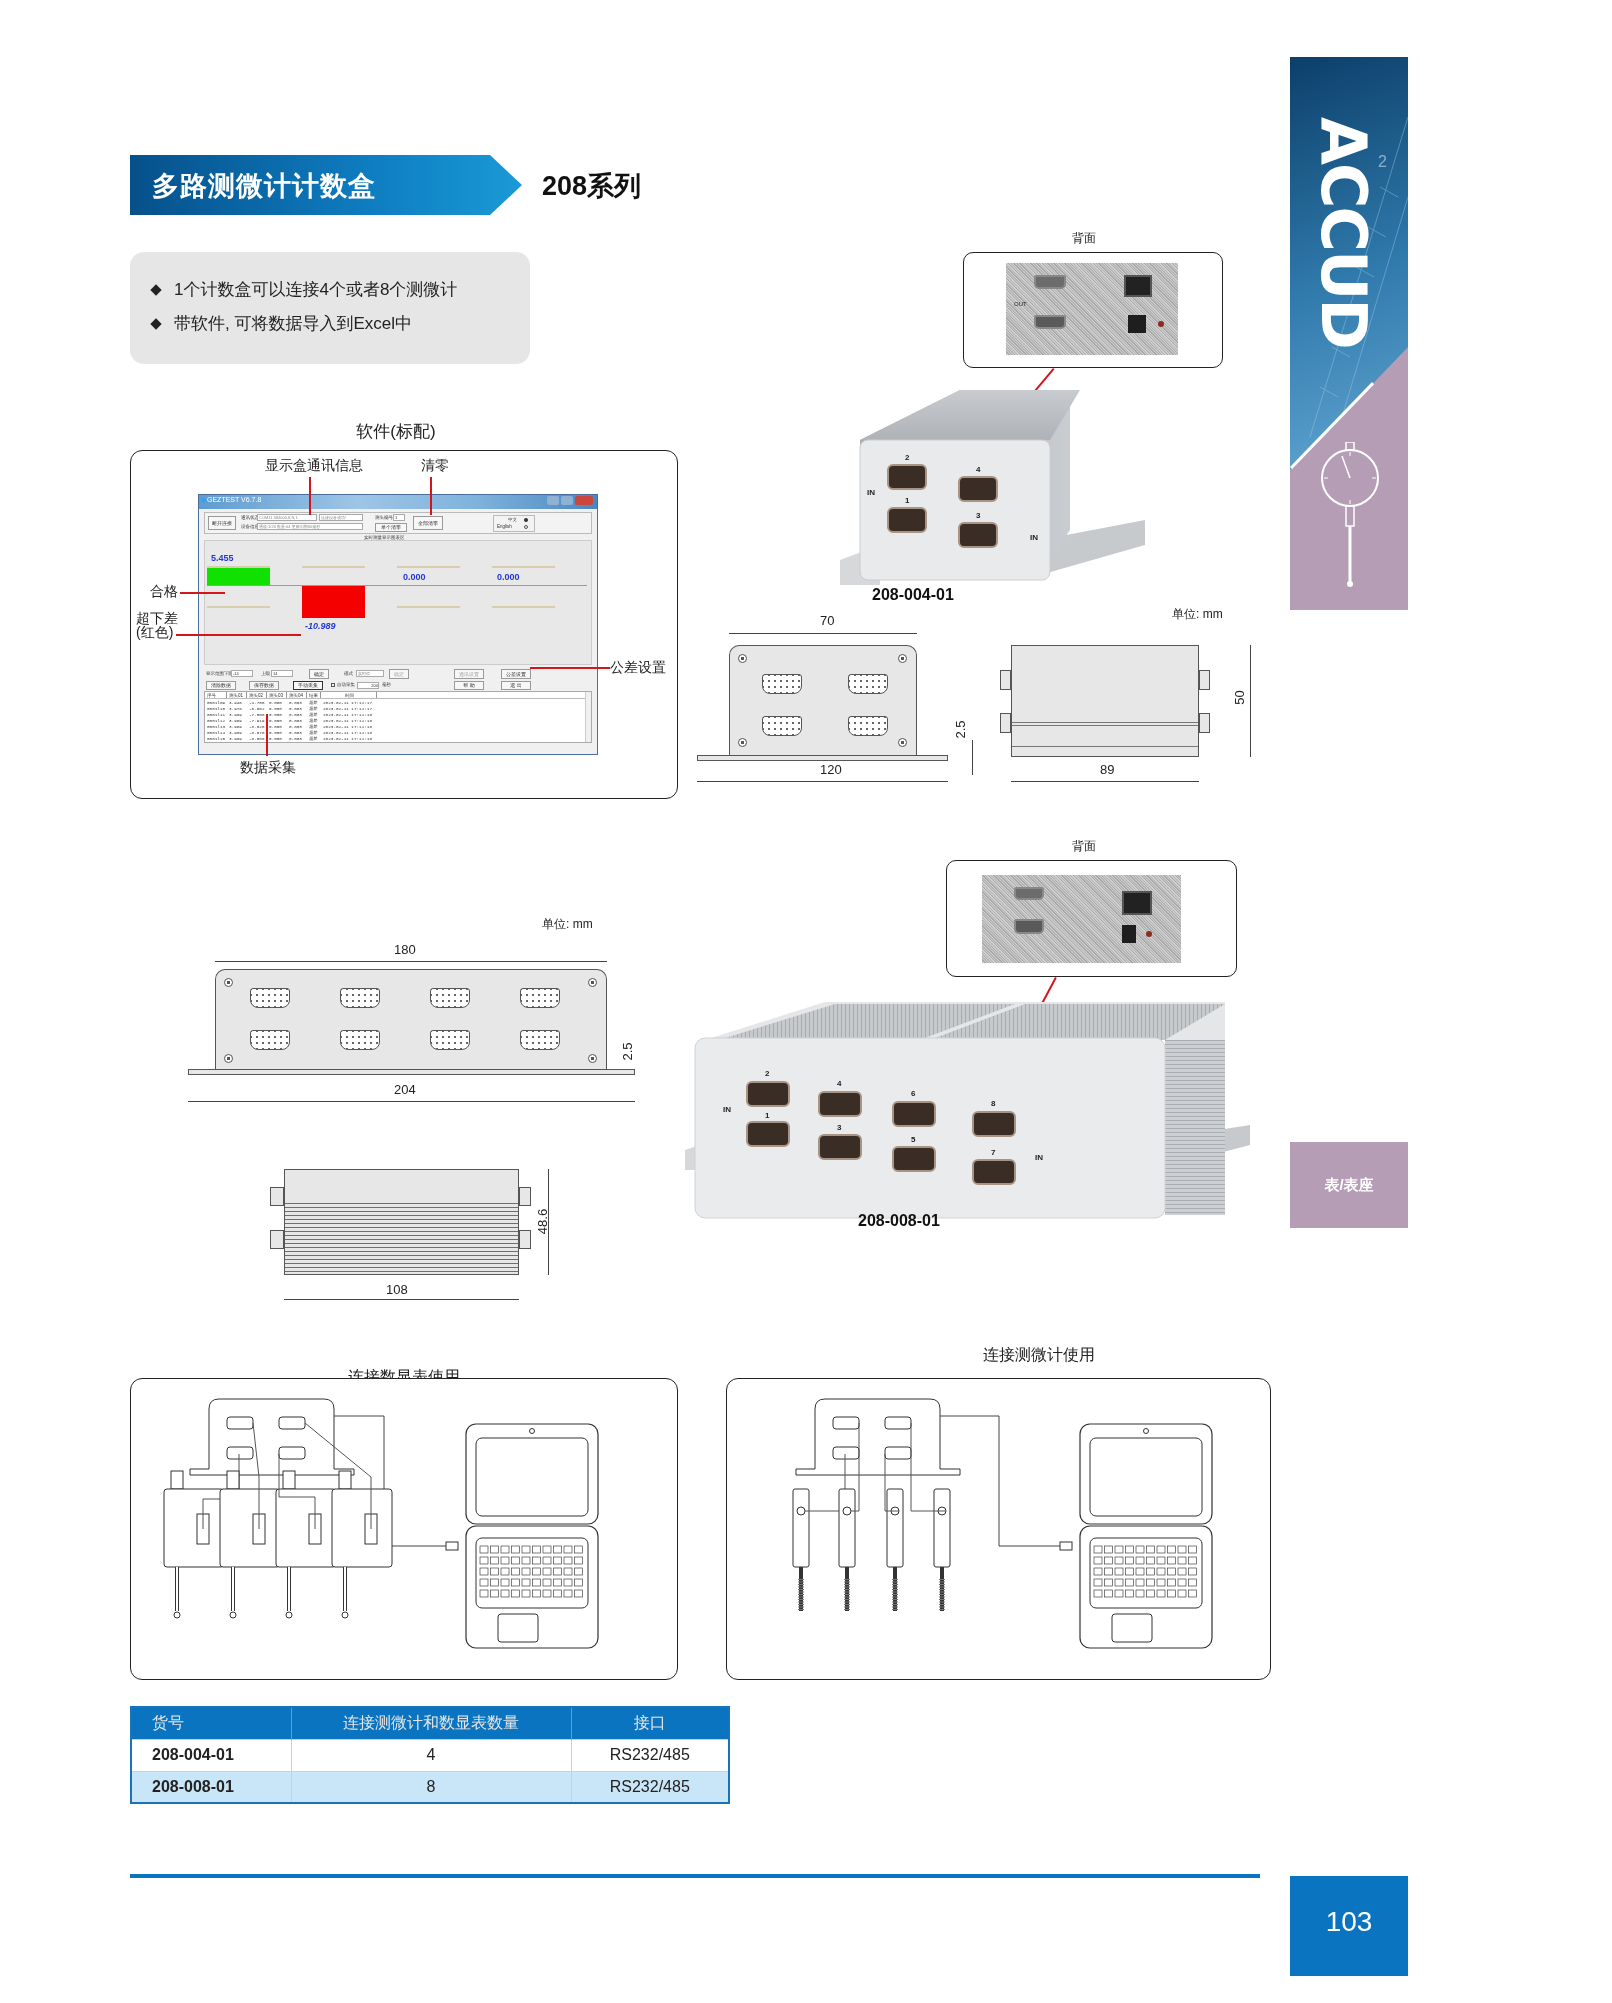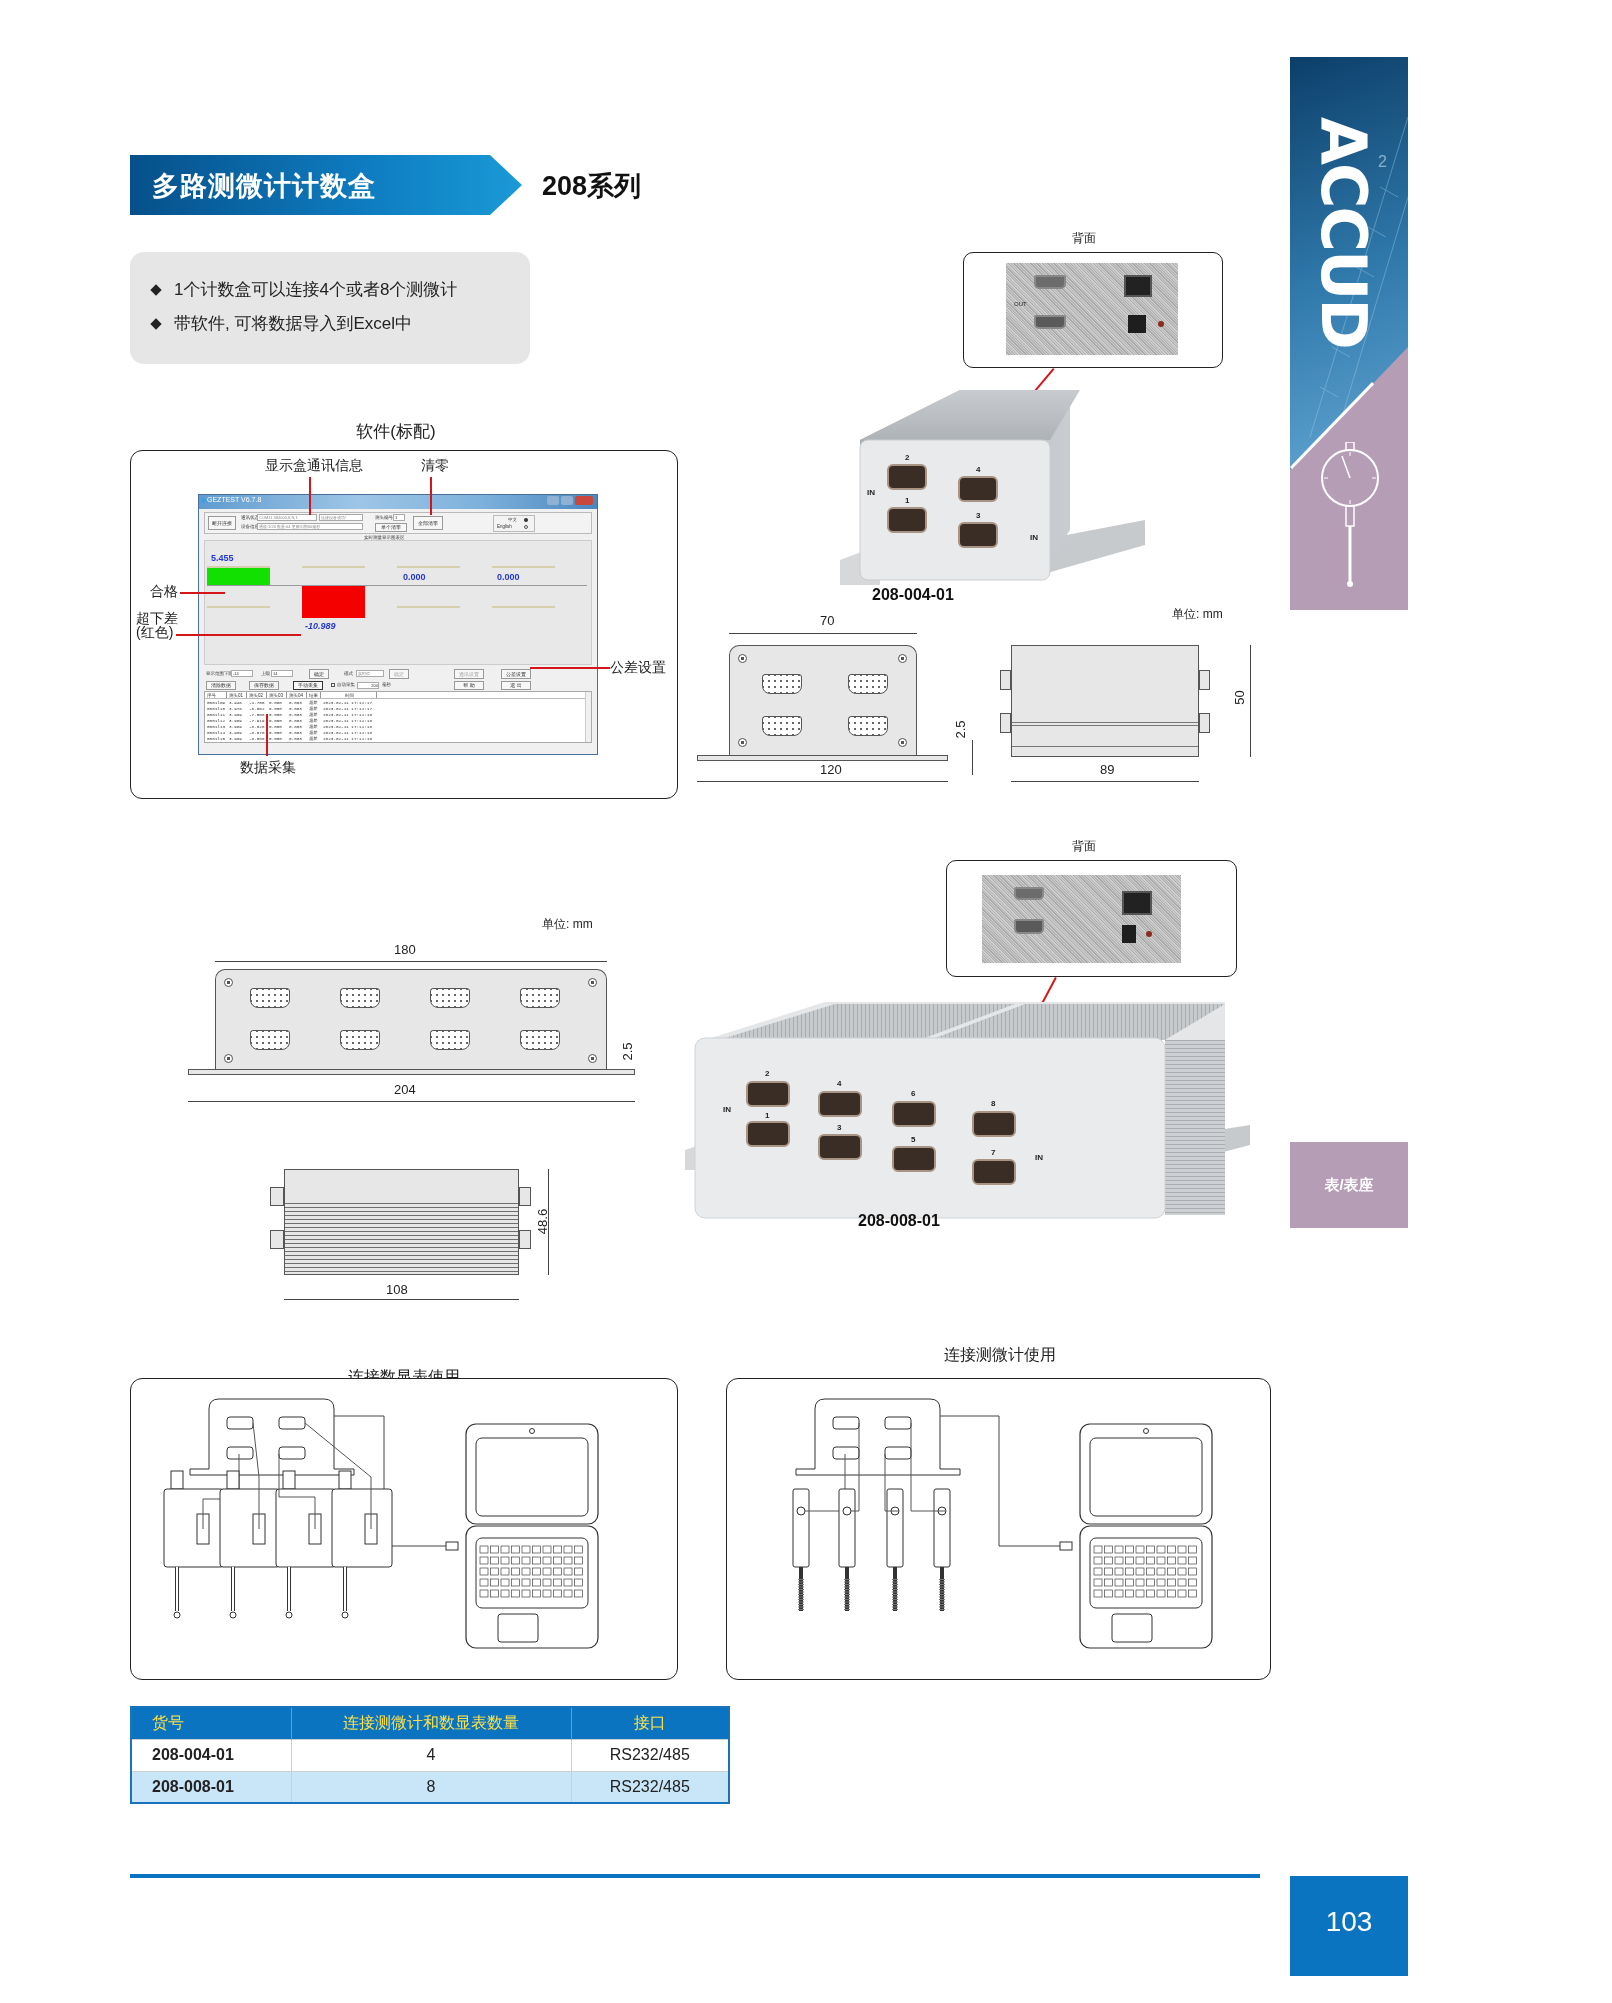--- a/index.html
+++ b/index.html
@@ -64,21 +64,21 @@
   .part-label { font-size: 16px; font-weight: bold; color: #111; }
   .dim-text { font-size: 13px; color: #222; }
   .drawing-plate { background: #e7e7e7; border: 1px solid #555; }
   .dline { background: #444; }
   .screw { width: 9px; height: 9px; border: 1px solid #555; border-radius: 50%; background: radial-gradient(circle, #555 0 1.5px, #fff 2px); }
   .d-conn { width: 40px; height: 20px; border: 1px solid #555; border-radius: 3px 3px 8px 8px; background: #fff;
     background-image: radial-gradient(circle, #666 0.9px, transparent 1.3px); background-size: 6px 6px; background-position: 3px 3px; }
 
   
   .spec-table { left: 130px; top: 1706px; width: 600px; border-collapse: collapse; border: 2px solid #1a72bb; font-size: 16px; }
-  .spec-table th { background: #0b74c0; color: #fde047; font-weight: normal; height: 32px; border-right: 1px solid #5e9fd2; }
+  .spec-table th { background: #0b74c0; color: #e5e5e5; font-weight: normal; height: 32px; border-right: 1px solid #5e9fd2; }
   .spec-table td { height: 32px; text-align: center; border-right: 1px solid #cfcfcf; border-top: 1px solid #cfcfcf; }
   .spec-table td:first-child, .spec-table th:first-child { text-align: left; padding-left: 20px; font-weight: bold; }
   .spec-table th:first-child { font-weight: normal; }
   .row-alt td { background: #c9e6f8; }
 
   .footer-line { left: 130px; top: 1874px; width: 1130px; height: 4px; background: #0b74c0; }
   .page-num { left: 1290px; top: 1876px; width: 118px; height: 100px; background: #0b74c0; color: #fff; font-size: 28px; display: flex; align-items: center; justify-content: center; padding-bottom: 8px; }
 
   svg text { font-family: "Liberation Sans", sans-serif; }
 </style>
@@ -565,21 +565,21 @@
       <rect x="208" y="92" width="12" height="18" fill="#fff" stroke="#333"></rect>
       <rect x="201" y="110" width="60" height="78" rx="3" fill="#fff" stroke="#333"></rect>
       <rect x="234" y="135" width="12" height="30" fill="#fff" stroke="#333"></rect>
       <line x1="214" y1="188" x2="214" y2="232" stroke="#333" stroke-width="4"></line>
       <line x1="214" y1="188" x2="214" y2="232" stroke="#fff" stroke-width="2"></line>
       <circle cx="214" cy="236" r="3" fill="#fff" stroke="#333"></circle>
       <polyline points="174,44 174,44 240,98 240,150" fill="none" stroke="#555"></polyline>
     </svg>
 </div>
 
-<div class="abs sec-caption" style="left:726px;top:1345px;width:548px;font-size:16px;">连接测微计使用</div>
+<div class="abs sec-caption" style="left:765px;top:1345px;width:548px;font-size:16px;">连接测微计使用</div>
 <div class="abs panel" style="left:726px;top:1378px;width:545px;height:302px;">
   <svg width="543" height="300" id="diag-micro">
       <path d="M88 30 q0 -10 10 -10 h105 q10 0 10 10 v60 h20 v6 h-164 v-6 h19 z" fill="#fff" stroke="#333" stroke-width="1"></path>
       <rect x="106" y="38" width="26" height="12" rx="3" fill="#fff" stroke="#333"></rect>
       <rect x="158" y="38" width="26" height="12" rx="3" fill="#fff" stroke="#333"></rect>
       <rect x="106" y="68" width="26" height="12" rx="3" fill="#fff" stroke="#333"></rect>
       <rect x="158" y="68" width="26" height="12" rx="3" fill="#fff" stroke="#333"></rect>
       <rect x="353" y="45" width="132" height="100" rx="10" fill="#fff" stroke="#333" stroke-width="1.2"></rect>
       <rect x="363" y="59" width="112" height="78" rx="6" fill="#fff" stroke="#333"></rect>
       <circle cx="419" cy="52" r="2.5" fill="none" stroke="#333"></circle>

